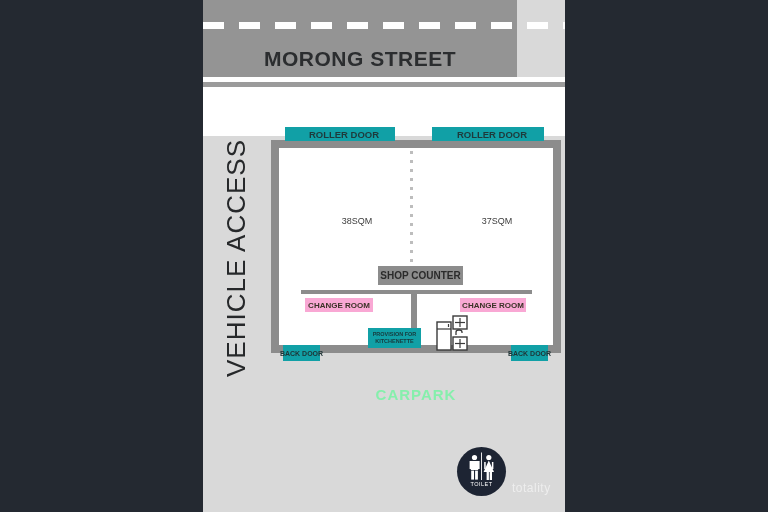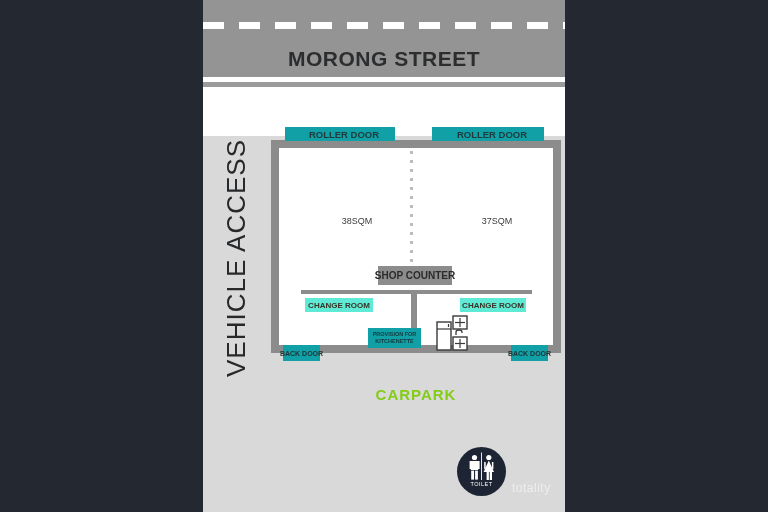--- a/index.html
+++ b/index.html
@@ -8,62 +8,62 @@
     font-family:"Liberation Sans","DejaVu Sans",sans-serif;
     background:#242931;
   }
   .abs{position:absolute;}
   
   .panel-dark{background:#242931;top:0;height:512px;width:203px;}
   .panel-left{left:0;}
   .panel-right{left:565px;}
   
   .midcol{left:203px;top:0;width:362px;height:512px;background:#d9d9d9;}
-  .road{left:203px;top:0;width:362px;height:77px;background:#949494;
+  .road{left:203px;top:0;width:314px;height:77px;background:#949494;
         display:flex;align-items:flex-end;justify-content:center;}
   .road-dashes{left:203px;top:22px;width:362px;height:7px;
         background:repeating-linear-gradient(90deg,#ffffff 0 21px,rgba(0,0,0,0) 21px 36px);}
   .street-name{font-size:21px;font-weight:600;color:#2b2d2f;letter-spacing:0.5px;
         padding-bottom:6px;position:relative;}
   .white-gap{left:203px;top:77px;width:362px;height:5px;background:#ffffff;}
   .kerb-line{left:203px;top:82px;width:362px;height:5px;background:#9b9b9b;}
   .white-band{left:203px;top:87px;width:362px;height:49px;background:#ffffff;}
   
   .vehicle-access{left:236px;top:258px;transform:translate(-50%,-50%) rotate(-90deg);
         font-size:26px;color:#26282a;white-space:nowrap;letter-spacing:1px;}
   
   .plan-outline{left:271px;top:140px;width:290px;height:213px;box-sizing:border-box;
         background:#ffffff;border:8px solid #8c8c8c;}
   .divider-dotted{left:410px;top:151px;width:3px;height:116px;
         background:repeating-linear-gradient(180deg,#bdbdbd 0 3px,rgba(0,0,0,0) 3px 9px);}
   .sqm{font-size:9px;color:#3c3c3c;transform:translate(-50%,-50%);white-space:nowrap;}
   .sqm-left{left:357px;top:221px;}
   .sqm-right{left:497px;top:221px;}
-  .shop-counter{left:378px;top:266px;width:74px;height:19px;background:#8c8c8c;
+  .shop-counter{left:378px;top:266px;width:85px;height:19px;background:#8c8c8c;
         display:flex;align-items:center;justify-content:center;}
   .shop-counter span{font-size:10px;font-weight:600;color:#2b2b2b;white-space:nowrap;}
   .wall-h{left:301px;top:290px;width:231px;height:4px;background:#8c8c8c;}
   .wall-v{left:411px;top:294px;width:6px;height:51px;background:#8c8c8c;}
   .teal-box{background:#11a0a6;display:flex;align-items:center;justify-content:center;}
-  .orange-box{background:#5eead4;display:flex;align-items:center;justify-content:center;}
+  .orange-box{background:#f9a8d4;display:flex;align-items:center;justify-content:center;}
   .roller-1{left:285px;top:127px;width:110px;height:14px;}
   .roller-2{left:432px;top:127px;width:112px;height:14px;}
   .roller-1 span,.roller-2 span{font-size:9.5px;font-weight:600;color:#1e3a3c;white-space:nowrap;margin-left:8px;}
   .change-left{left:305px;top:298px;width:68px;height:14px;}
   .change-right{left:460px;top:298px;width:66px;height:14px;}
   .change-left span,.change-right span{font-size:8px;font-weight:600;color:#3b3327;white-space:nowrap;}
   .kitchenette{left:368px;top:328px;width:53px;height:20px;flex-direction:column;line-height:1.25;}
   .kitchenette span{font-size:5.5px;font-weight:600;color:#17393c;white-space:nowrap;display:block;text-align:center;}
   .backdoor-left{left:283px;top:345px;width:37px;height:16px;}
   .backdoor-right{left:511px;top:345px;width:37px;height:16px;}
   .backdoor-left span,.backdoor-right span{font-size:7px;font-weight:600;color:#1e3335;white-space:nowrap;}
   .fixtures{left:436px;top:315px;width:33px;height:37px;}
   
   .carpark{left:416px;top:394px;transform:translate(-50%,-50%);
-        font-size:15px;font-weight:600;color:#84cc16;letter-spacing:1px;white-space:nowrap;}
+        font-size:15px;font-weight:600;color:#86efac;letter-spacing:1px;white-space:nowrap;}
   
   .toilet-sign{left:457px;top:447px;width:49px;height:49px;border-radius:50%;
         background:#1d2433;display:flex;flex-direction:column;align-items:center;}
   .toilet-label{font-size:5.5px;color:#ffffff;letter-spacing:0.5px;margin-top:-2px;}
   
   .watermark{left:512px;top:481px;font-size:12px;color:rgba(255,255,255,0.55);
         letter-spacing:0.5px;}
 </style>
 </head>
 <body>

